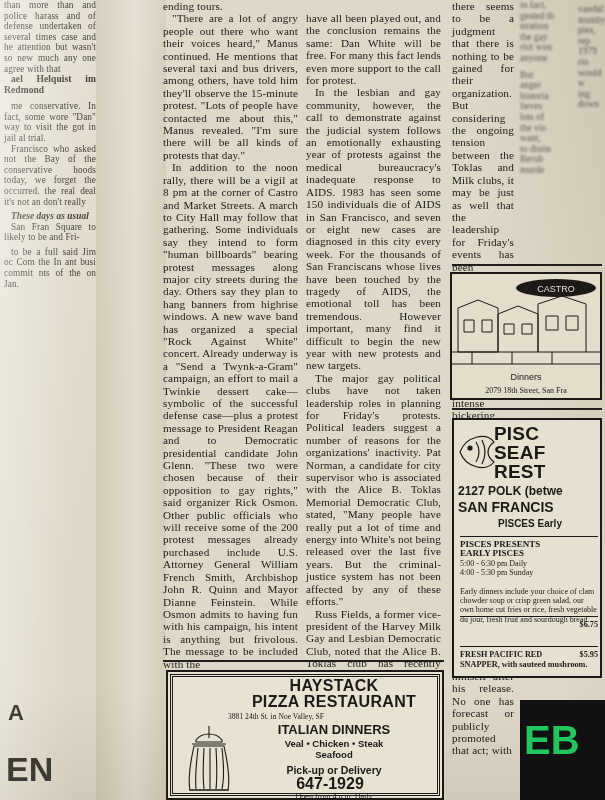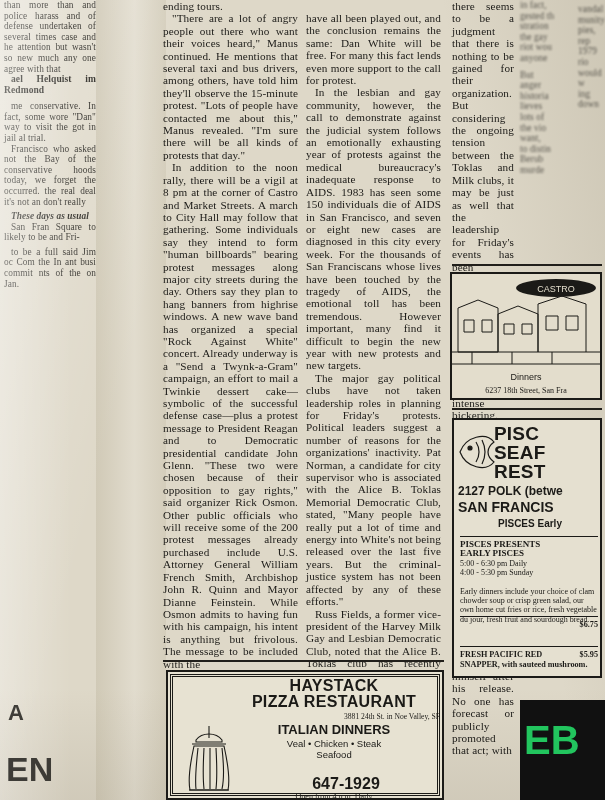--- a/index.html
+++ b/index.html
@@ -73,40 +73,40 @@
     position:absolute;left:2px;top:2px;right:2px;bottom:2px;
     border:3px double #1b1a17;
     pointer-events:none;
   }
   .hay-title{
     position:absolute;left:60px;top:6px;width:212px;text-align:center;
     font-family:"Liberation Sans", sans-serif;
     font-weight:bold;font-size:16px;line-height:16px;letter-spacing:0.02em;
   }
   .hay-addr{
-    position:absolute;left:60px;top:40px;width:212px;text-align:right;
+    position:absolute;left:60px;top:40px;width:212px;text-align:left;
     font-size:7.6px;
   }
   .hay-ital{
     position:absolute;left:60px;top:50px;width:212px;text-align:center;
     font-family:"Liberation Sans", sans-serif;
     font-weight:bold;font-size:13px;
   }
   .hay-list{
     position:absolute;left:60px;top:66px;width:212px;text-align:center;
     font-family:"Liberation Sans", sans-serif;
-    font-weight:normal;font-size:9.5px;line-height:11px;
+    font-weight:bold;font-size:9.5px;line-height:11px;
   }
   .hay-pick{
     position:absolute;left:60px;top:92px;width:212px;text-align:center;
     font-family:"Liberation Sans", sans-serif;
     font-weight:bold;font-size:10.5px;
   }
   .hay-phone{
-    position:absolute;left:72px;top:103px;width:212px;text-align:center;
+    position:absolute;left:56px;top:103px;width:212px;text-align:center;
     font-family:"Liberation Sans", sans-serif;
     font-weight:bold;font-size:16px;line-height:17px;
   }
   .hay-hours{
     position:absolute;left:60px;top:120px;width:212px;text-align:center;
     font-size:8px;
   }
   .haystack-art{
     position:absolute;left:10px;top:52px;width:62px;height:70px;
   }
@@ -272,21 +272,21 @@
         <path d="M94 42 h12 v14 h-12 z M114 42 h12 v14 h-12 z"></path>
         <path d="M0 90 L150 90"></path>
         <path d="M20 78 L20 90 M60 78 L60 90 M100 78 L100 90"></path>
       </g>
       <g fill="#1b1a17">
         <ellipse cx="104" cy="14" rx="40" ry="9"></ellipse>
       </g>
       <text x="104" y="18" font-family="Liberation Sans, sans-serif" font-size="9" fill="#e3ddcc" text-anchor="middle">CASTRO</text>
     </svg>
     <div class="cap">Dinners</div>
-    <div class="addr">6237 18th Street, San Fra</div>
+    <div class="addr">2079 18th Street, San Fra</div>
   </div>
 
   <div class="ad-pisces">
     <svg class="fish-art" viewBox="0 0 42 58">
       <g stroke="#1b1a17" stroke-width="1.2" fill="none">
         <path d="M4 30 C10 14, 30 10, 38 20 C30 26, 30 34, 38 40 C30 50, 10 46, 4 30 Z"></path>
         <circle cx="14" cy="26" r="2" fill="#1b1a17"></circle>
         <path d="M20 20 C24 26, 24 34, 20 40"></path>
         <path d="M26 18 C30 26, 30 34, 26 42"></path>
       </g>
@@ -340,20 +340,21 @@
     <div class="hay-title">
       <div>HAYSTACK</div>
       <div>PIZZA RESTAURANT</div>
     </div>
     <div class="hay-addr">3881 24th St. in Noe Valley, SF</div>
     <div class="hay-ital">ITALIAN DINNERS</div>
     <div class="hay-list">
       <div>Veal • Chicken • Steak</div>
       <div>Seafood</div>
     </div>
+    <div class="hay-pick">Pick-up or Delivery</div>
     <div class="hay-phone">647-1929</div>
     <div class="hay-hours">Open from 4 p.m. Daily</div>
   </div>
 
   <div class="ad-eb">
     <div class="eb">EB</div>
   </div>
 
   <div class="ad-en blur">
     <div class="a">A</div>

